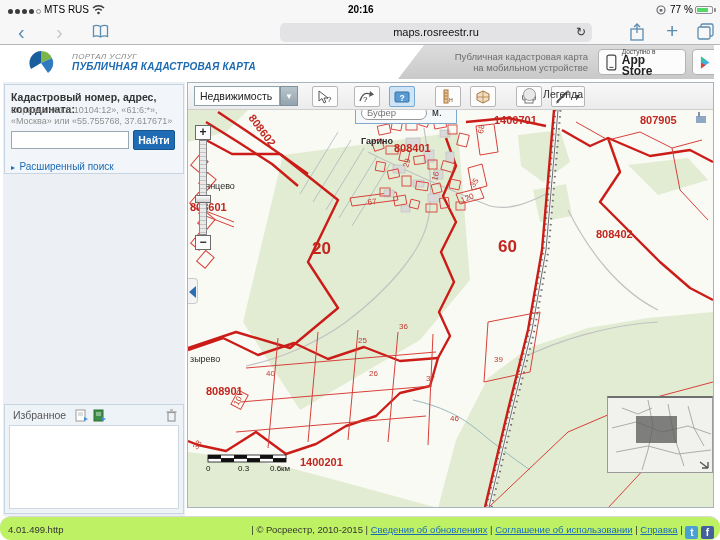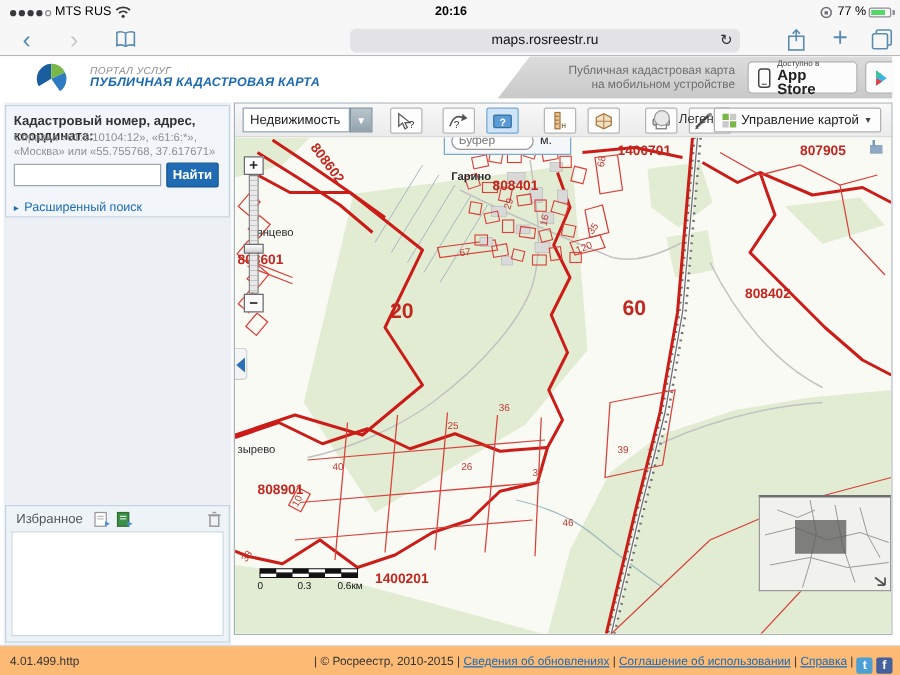--- a/index.html
+++ b/index.html
@@ -105,21 +105,21 @@
 
   
   text { font-family:"Liberation Sans", sans-serif; }
   .red-lbl  { fill:#c2271f; font-size:11px; font-weight:bold; }
   .red-big  { fill:#c2271f; font-size:17px; font-weight:bold; }
   .num-sm   { fill:#c03a30; font-size:8px; }
   .vill-lbl { fill:#2b2b2b; font-size:9px; }
 
   
   #footer { position:absolute; left:0; top:516px; width:720px; height:24px;
-            background:#fdba74; border-top:1px solid #d9d9d9; font-size:9.5px; color:#333; }
+            background:#bef264; border-top:1px solid #d9d9d9; font-size:9.5px; color:#333;border-radius:11px; }
   #footer a { color:#1a6bb5; text-decoration:underline; cursor:pointer; }
   .soc { display:inline-block; width:13px; height:13px; border-radius:2px; color:#fff;
          font-size:10px; font-weight:bold; text-align:center; line-height:13px; vertical-align:-3px; }
 </style>
 </head>
 <body>
 
 <div id="statusbar">
   <div class="abs" style="left:8px; top:5px;">
     <span class="sig-dot sig-on"></span><span class="sig-dot sig-on"></span><span class="sig-dot sig-on"></span><span class="sig-dot sig-on"></span><span class="sig-dot sig-off"></span>
@@ -295,30 +295,20 @@
           <line x1="2" y1="12" x2="12" y2="2" stroke="#555" stroke-width="2"></line>
           <polygon points="1,13.5 4,12.5 2.2,10.8" fill="#555"></polygon>
           <circle cx="13" cy="1.8" r="1.6" fill="#888"></circle>
         </svg>
         <span style="font-size:7px; color:#444; margin-left:3px;">▼</span>
       </span>
     </div>
     <div id="legend-wrap">
       <span id="legend-circle"></span>
       <span>Легенда</span>
-    </div>
-    <div id="manage-btn">
-      <span class="mini-grid">
-        <span style="background:#7ab648;"></span>
-          <span style="background:#c9c9c9;"></span>
-        <span style="background:#c9c9c9;"></span>
-          <span style="background:#7ab648;"></span>
-      </span>
-      <span>Управление картой</span>
-      <span style="font-size:7px; color:#444;">▼</span>
     </div>
   </div>
 
   <div id="mapview">
     <svg width="525" height="397" viewBox="0 0 525 397">
 
       <rect x="0" y="0" width="525" height="397" fill="#f9faf4"></rect>
 
       <g fill="#e2ecd3" stroke="none">
         <polygon points="95,45 270,22 282,170 232,230 112,300 55,212"></polygon>

